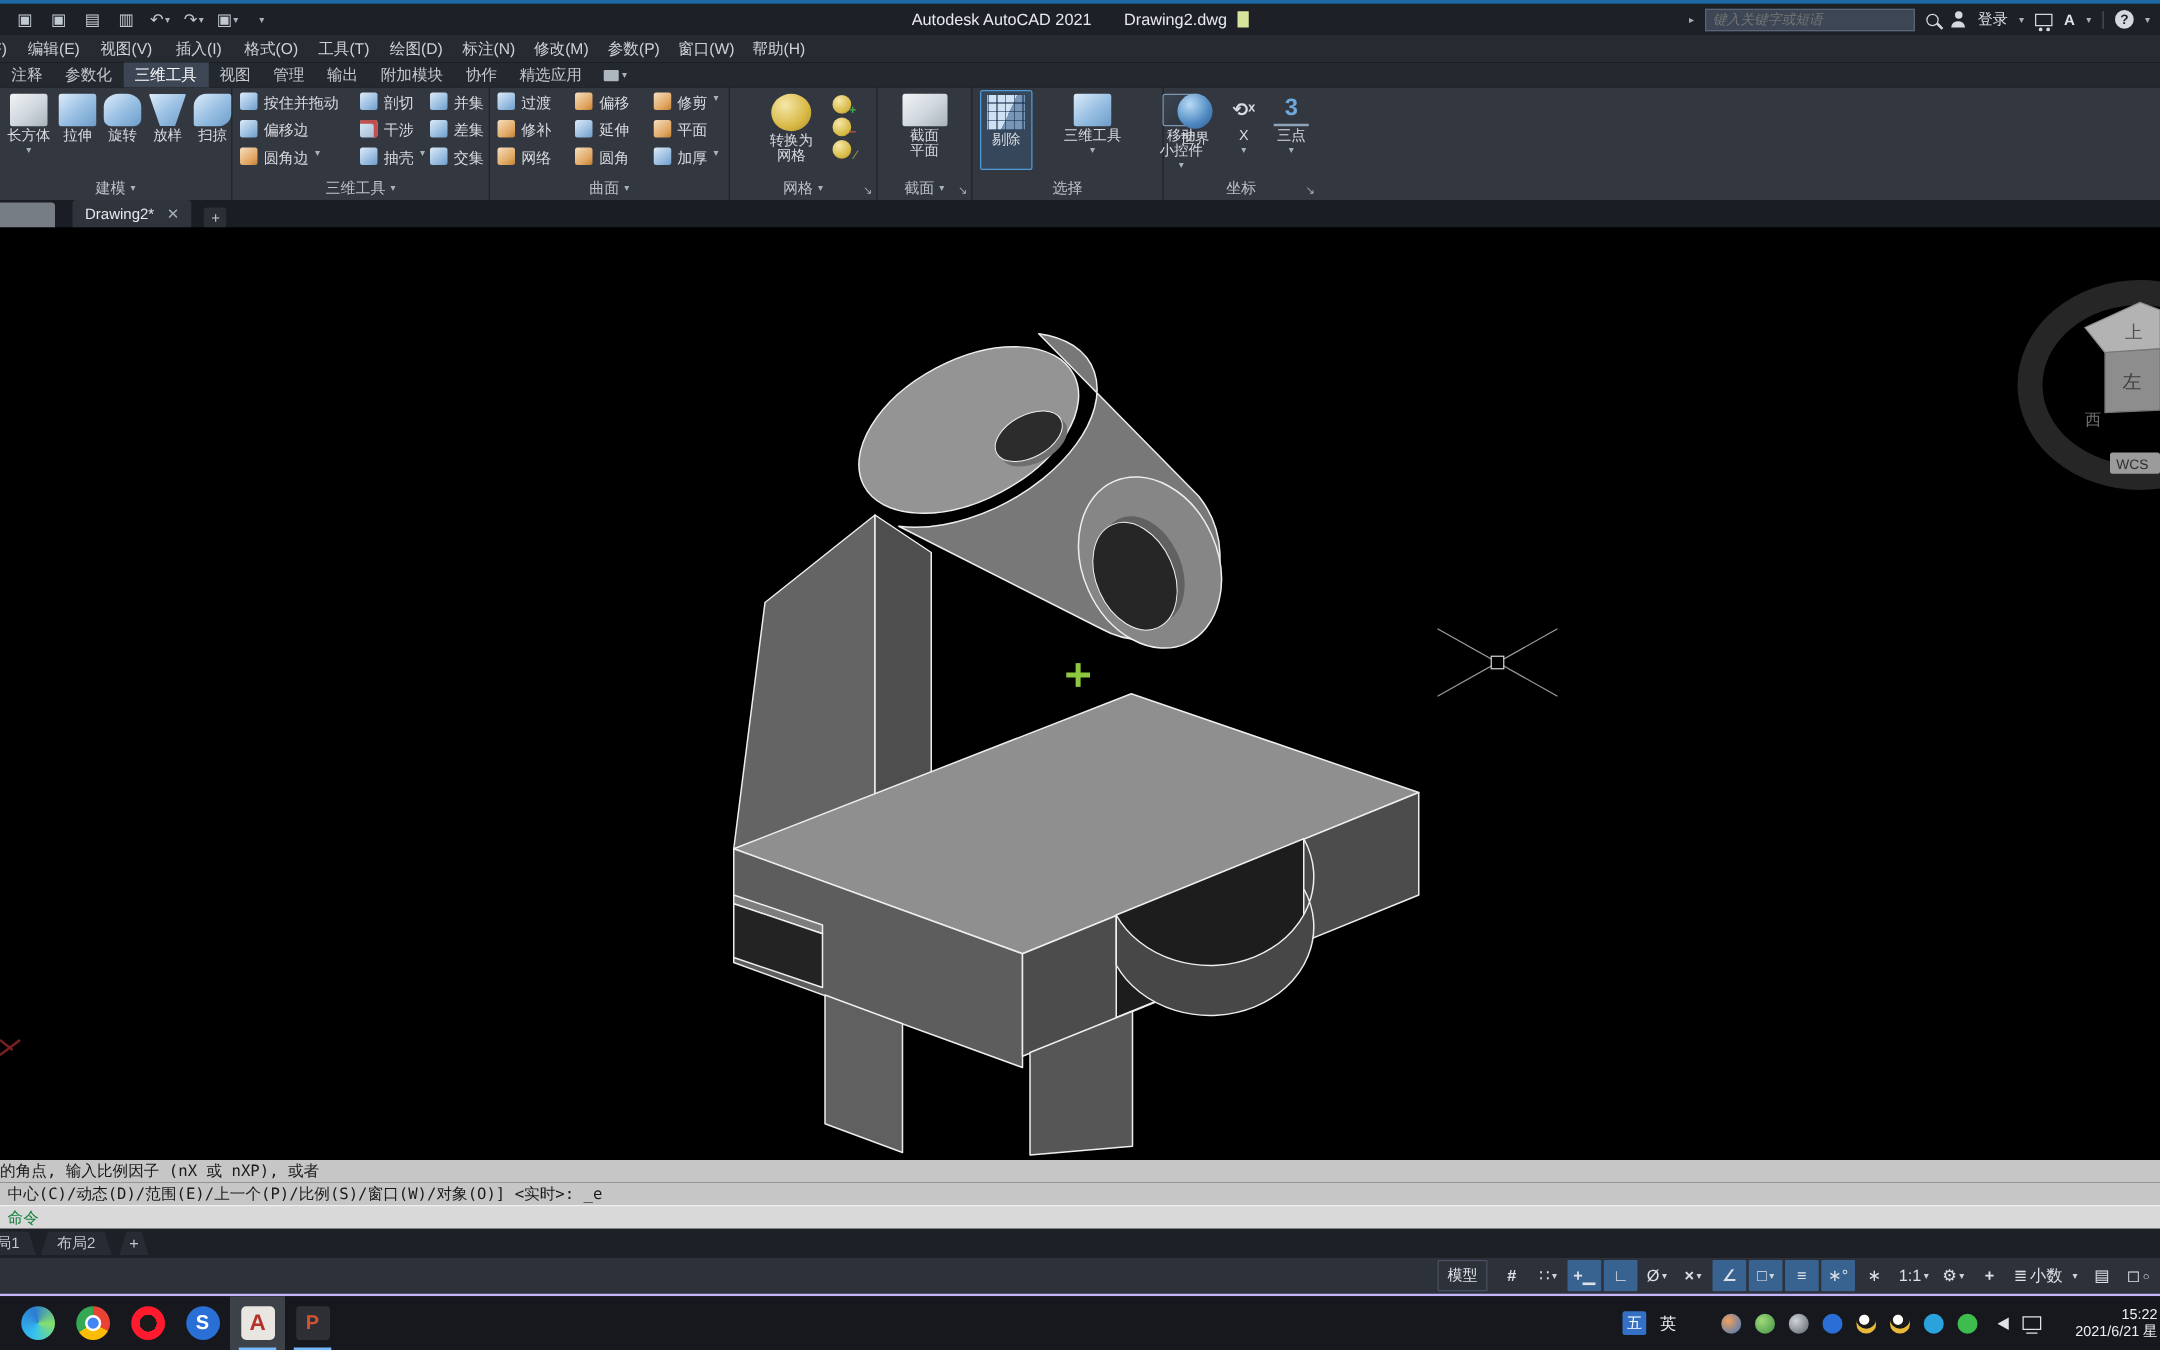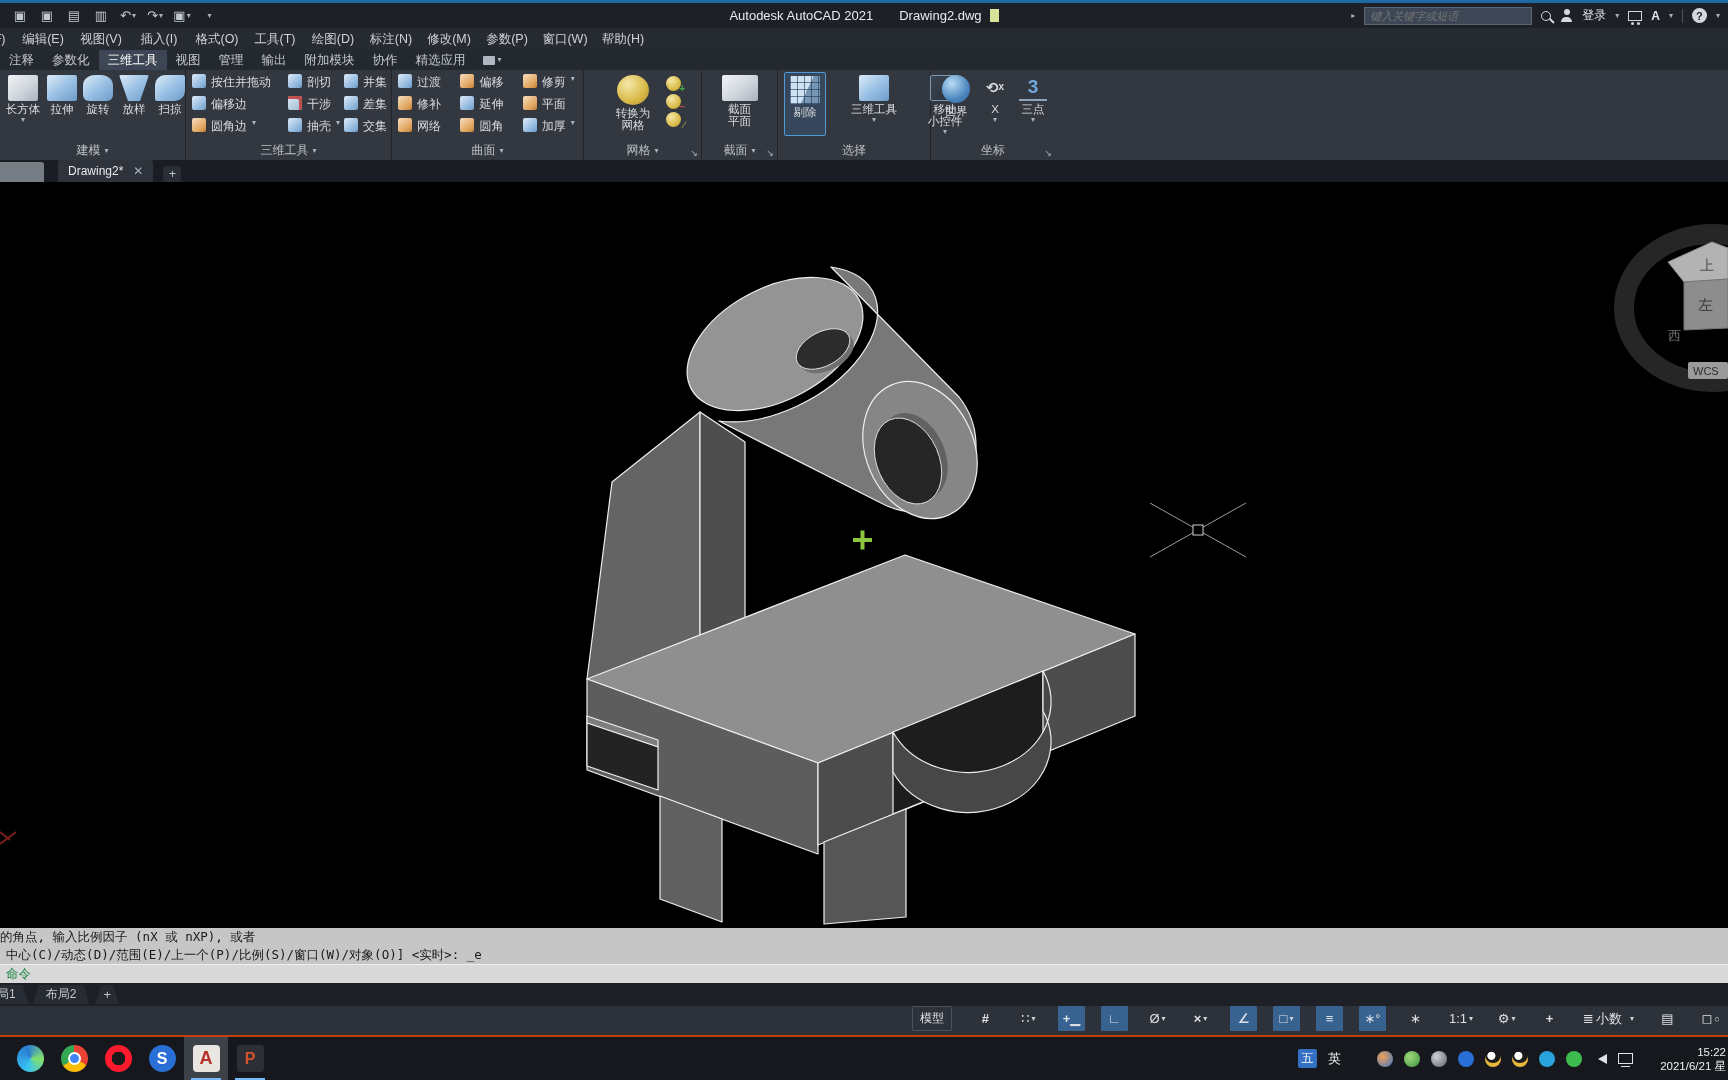--- a/index.html
+++ b/index.html
@@ -105,22 +105,22 @@
 
   
   #layouttabs { top:983px; height:23px; background:#1d2127; display:flex; align-items:center; }
   .ltab { height:19px; background:#272c34; color:#c2c6cc; font-size:12px; padding:0 13px;
     display:flex; align-items:center; clip-path:polygon(6px 0,calc(100% - 6px) 0,100% 100%,0 100%); }
   .ltab.first { margin-left:-16px; }
   .lplus { margin-left:6px; color:#c2c6cc; font-size:13px; padding:0 8px; height:19px; display:flex; align-items:center;
     background:#272c34; clip-path:polygon(6px 0,calc(100% - 6px) 0,100% 100%,0 100%); }
 
   
-  #statusbar { top:1006px; height:31px; background:#2c313a; border-bottom:2px solid #c2410c;
-    display:flex; align-items:flex-start; justify-content:flex-end; gap:16px; padding-right:4px; }
+  #statusbar { top:1006px; height:31px; background:#2c313a; border-bottom:2px solid #c4b5fd;
+    display:flex; align-items:center; justify-content:flex-end; gap:2px; padding-right:4px; }
   .sbtn { min-width:27px; height:25px; display:flex; align-items:center; justify-content:center;
     color:#dde1e6; font-size:13px; gap:2px; padding:0 4px; border-radius:1px; }
   .sbtn.on { background:#38628f; }
   .sbtn .da { color:#cfd4da; }
   .sbtn.modeb { border:1px solid #4a5160; font-size:12px; padding:0 7px; margin-right:4px; }
   .glyph-b { font-weight:bold; }
 
   
   #taskbar { top:1037px; height:43px; background:#16181d; display:flex; align-items:center; }
   .tb-left { display:flex; align-items:center; padding-left:8px; }

